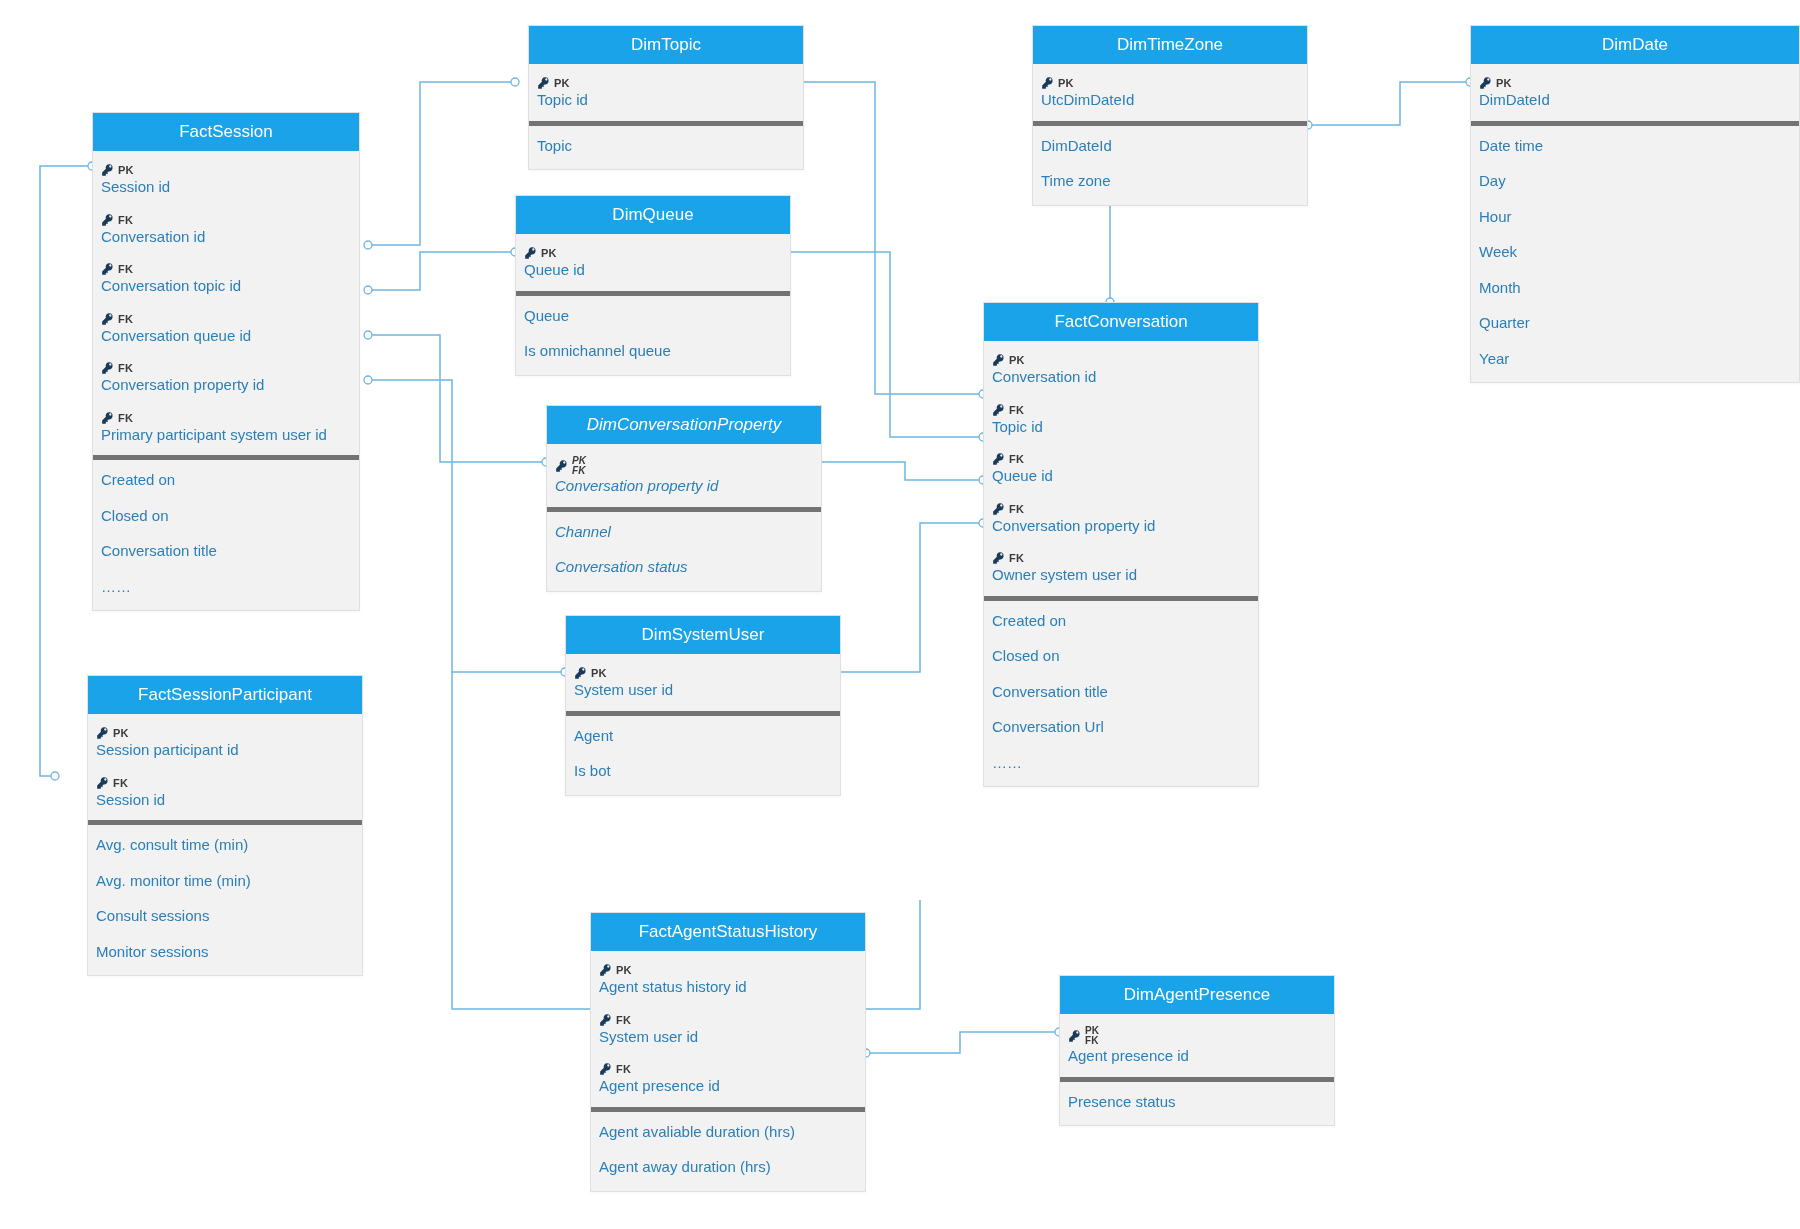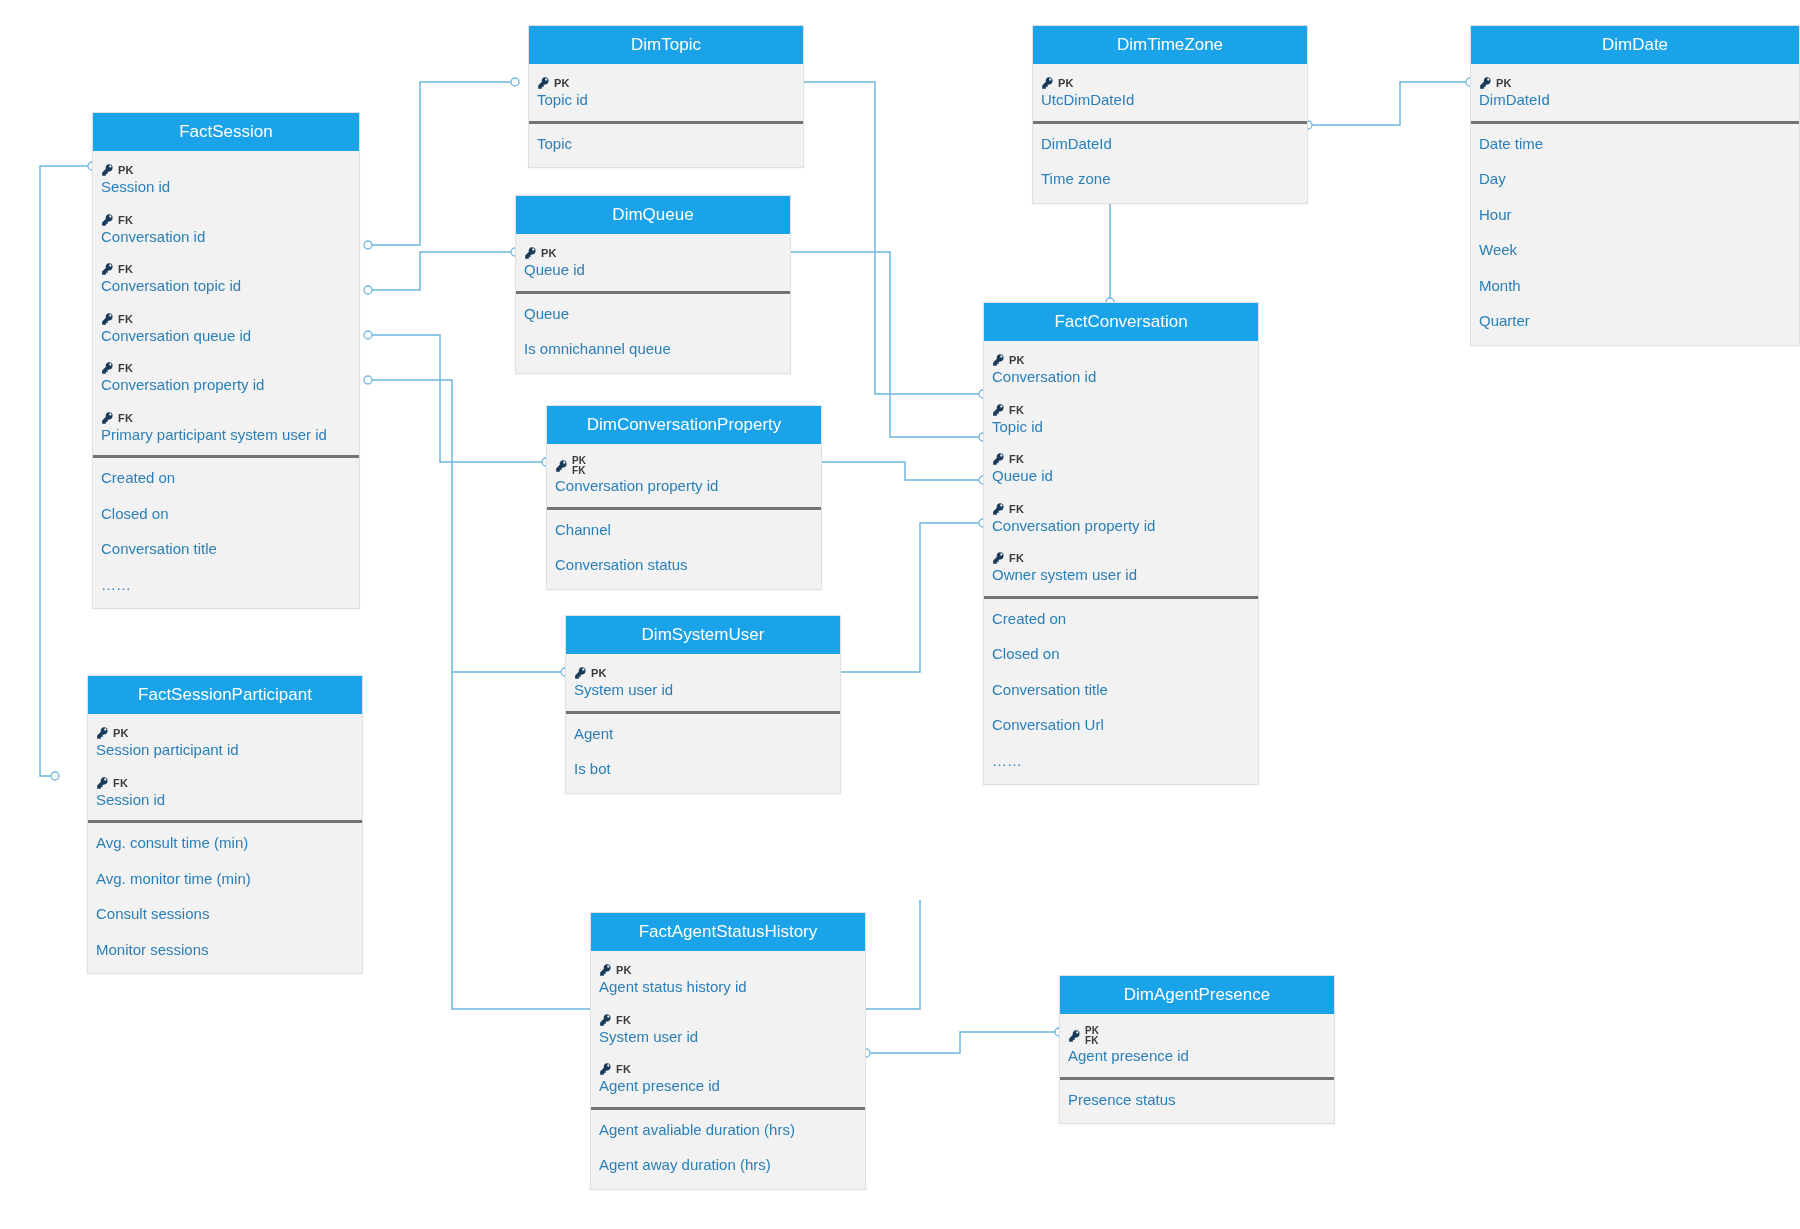--- a/index.html
+++ b/index.html
@@ -30,21 +30,21 @@
   }
   .row-item {
     display: flex;
     align-items: flex-start;
     padding: 8px 12px 8px 8px;
     font-size: 15px;
     color: #2a7fb8;
     flex-direction: column;
   }
   .row-item + .row-item.sep-top {
-    border-top: 3px solid #737373;
+    border-top: 5px solid #737373;
     margin-top: 3px;
     padding-top: 10px;
   }
   .key-col {
     width: 42px;
     min-width: 42px;
     display: flex;
     align-items: center;
     gap: 3px;
   }
@@ -296,21 +296,21 @@
         <div class="row-item sep-top">
           <div class="key-col"></div>
           <div class="label-col">Queue</div>
         </div>
         <div class="row-item">
           <div class="key-col"></div>
           <div class="label-col">Is omnichannel queue</div>
         </div>
       </div>
     </div>
-    <div class="entity" style="left: 546px; top: 405px; width: 276px;">
+    <div class="entity" style="left: 546px; top: 405px; width: 276px; font-style: italic;">
       <div class="entity-header">DimConversationProperty</div>
       <div class="entity-rows">
         <div class="row-item">
           <div class="key-col">
             <span class="icon-key">
   <svg viewBox="0 0 24 24" width="14" height="14">
     <path fill="#1a3a5a" d="M14 2a6 6 0 0 0-5.65 8.06L2 16.4V22h5.6l1.4-1.4-1-1 1.4-1.4 1 1 1.4-1.4-1-1 2.26-2.26A6 6 0 1 0 14 2zm2 6a2 2 0 1 1 0-4 2 2 0 0 1 0 4z"></path>
   </svg>
 </span>
             <span class="keytag stack">
@@ -558,15 +558,19 @@
           <div class="label-col">Week</div>
         </div>
         <div class="row-item">
           <div class="key-col"></div>
           <div class="label-col">Month</div>
         </div>
         <div class="row-item">
           <div class="key-col"></div>
           <div class="label-col">Quarter</div>
         </div>
+        <div class="row-item">
+          <div class="key-col"></div>
+          <div class="label-col">Year</div>
+        </div>
       </div>
     </div>
   </div>
 
 </body></html>

